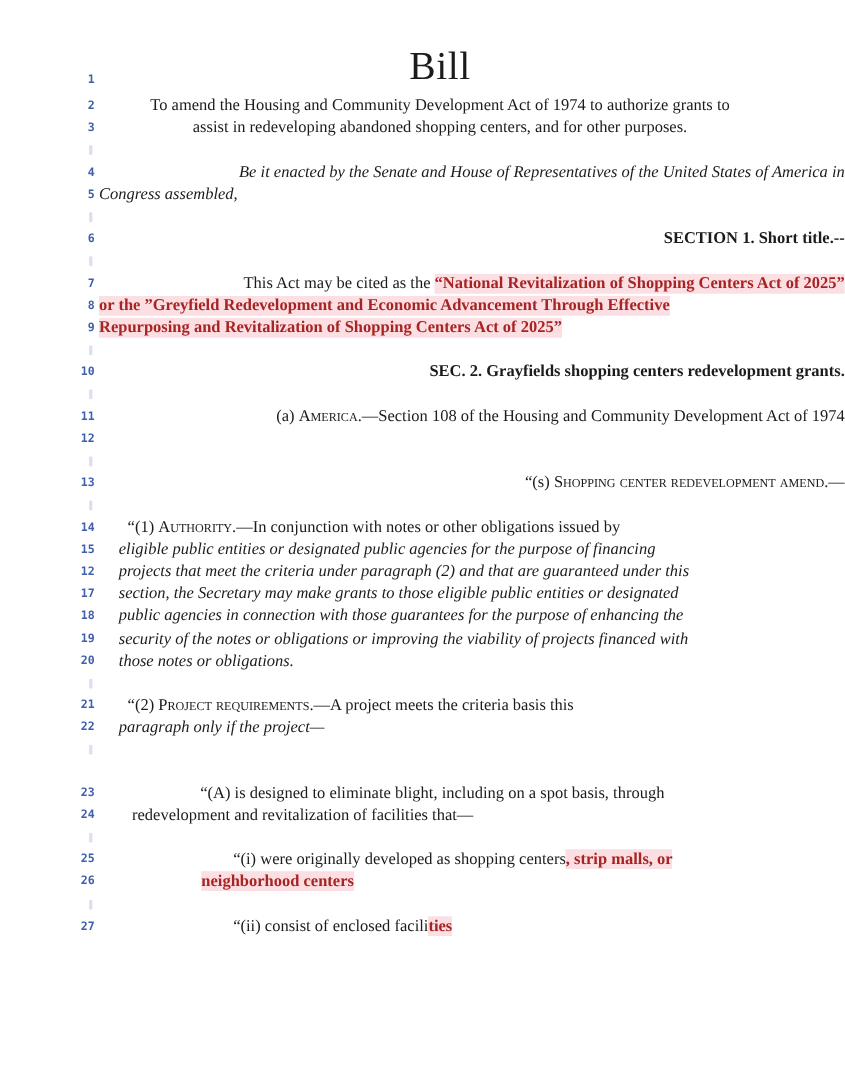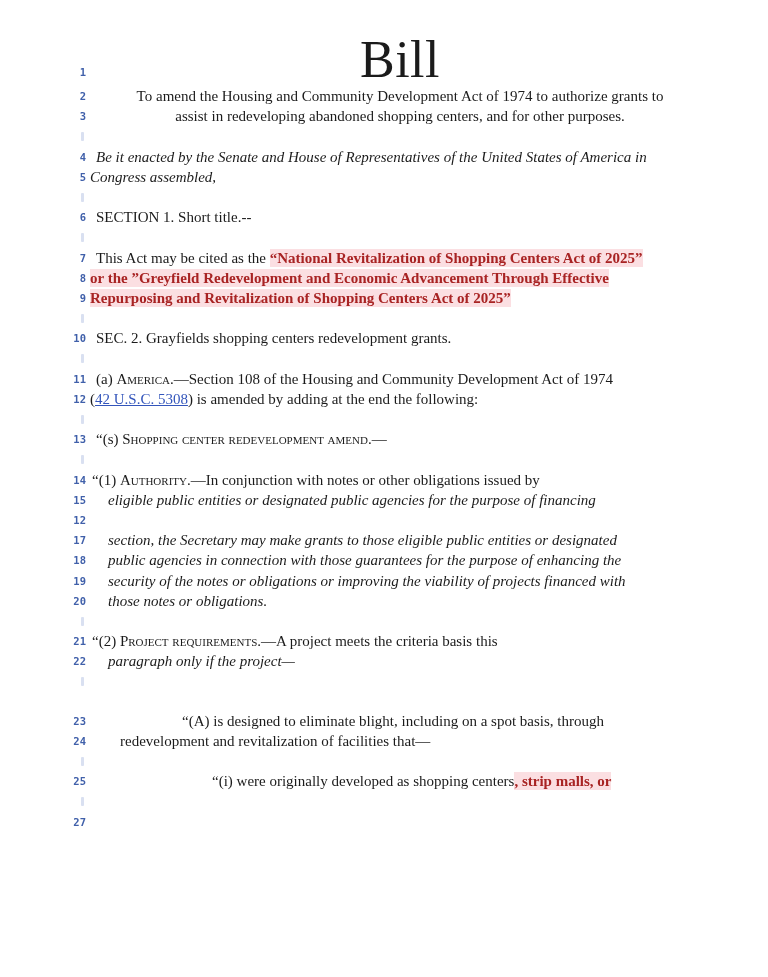--- a/index.html
+++ b/index.html
@@ -27,31 +27,31 @@
     line-height:inherit;
   }
   .row-title .num{line-height:1;top:auto;bottom:9px;}
   .ghost{
     position:absolute;left:81px;top:6px;width:3px;height:9px;
     background:rgba(80,115,190,.22);border-radius:1px;
   }
   .txt{display:block;}
   .k-center{margin-left:90px;width:620px;text-align:center;white-space:nowrap;}
   .k-flush{margin-left:90px;}
-  .k-p{margin-left:96px;}
-  .k-l1f{margin-left:92px;}
+  .k-p{margin-left:96px;text-align:right;}
+  .k-l1f{margin-left:116px;}
   .k-l1w{margin-left:108px;font-style:italic;}
   .k-l2f{margin-left:182px;margin-top:19px;}
   .k-l2w{margin-left:120px;}
   .k-l3f{margin-left:212px;}
   .k-l3w{margin-left:183px;}
   .k-doc-title{margin-left:90px;width:620px;text-align:center;
-    font-size:52px;letter-spacing:.5px;}
+    font-size:36px;letter-spacing:.5px;}
   .f-n{}
-  .f-b{font-weight:normal;}
+  .f-b{font-weight:bold;}
   .f-i{font-style:italic;}
   .f-sc{font-variant:small-caps;}
   .f-ins{font-weight:bold;color:var(--ins-color);background:var(--ins-bg);padding:1px 0;}
   .f-link{color:var(--link-color);text-decoration:underline;cursor:pointer;}
 </style>
 </head>
 <body>
 
 <div id="page">
   <div id="doc-body">
@@ -109,21 +109,20 @@
       </div>
       <div class="row">
         <span class="ghost"></span>
       </div>
       <div class="row">
         <span class="num">11</span>
         <span class="txt k-p"><span class="f-n">(a) </span><span class="f-sc">America</span><span class="f-n">.—Section 108 of the Housing and Community Development Act of 1974</span></span>
       </div>
       <div class="row">
         <span class="num">12</span>
-        <span class="txt k-flush"><span class="f-n">(</span><span class="f-link">42 U.S.C. 5308</span><span class="f-n">) is amended by adding at the end the following:</span></span>
       </div>
       <div class="row">
         <span class="ghost"></span>
       </div>
       <div class="row">
         <span class="num">13</span>
         <span class="txt k-p"><span class="f-n">“(s) </span><span class="f-sc">Shopping center redevelopment amend</span><span class="f-n">.—</span></span>
       </div>
       <div class="row">
         <span class="ghost"></span>
@@ -131,20 +130,21 @@
       <div class="row">
         <span class="num">14</span>
         <span class="txt k-l1f"><span class="f-n">“(1) </span><span class="f-sc">Authority</span><span class="f-n">.—In conjunction with notes or other obligations issued by</span></span>
       </div>
       <div class="row">
         <span class="num">15</span>
         <span class="txt k-l1w"><span class="f-n">eligible public entities or designated public agencies for the purpose of financing</span></span>
       </div>
       <div class="row">
         <span class="num">12</span>
+        <span class="txt k-l1w"><span class="f-n">projects that meet the criteria under paragraph (2) and that are guaranteed under this</span></span>
       </div>
       <div class="row">
         <span class="num">17</span>
         <span class="txt k-l1w"><span class="f-n">section, the Secretary may make grants to those eligible public entities or designated</span></span>
       </div>
       <div class="row">
         <span class="num">18</span>
         <span class="txt k-l1w"><span class="f-n">public agencies in connection with those guarantees for the purpose of enhancing the</span></span>
       </div>
       <div class="row">
@@ -178,19 +178,24 @@
         <span class="txt k-l2w"><span class="f-n">redevelopment and revitalization of facilities that—</span></span>
       </div>
       <div class="row">
         <span class="ghost"></span>
       </div>
       <div class="row">
         <span class="num">25</span>
         <span class="txt k-l3f"><span class="f-n">“(i) were originally developed as shopping centers</span><span class="f-ins">, strip malls, or</span></span>
       </div>
       <div class="row">
+        <span class="num">26</span>
+        <span class="txt k-l3w"><span class="f-ins">neighborhood centers</span></span>
+      </div>
+      <div class="row">
         <span class="ghost"></span>
       </div>
       <div class="row">
         <span class="num">27</span>
+        <span class="txt k-l3f"><span class="f-n">“(ii) consist of enclosed facili</span><span class="f-ins">ties</span></span>
       </div>
     </div>
 </div>
 
 </body></html>

